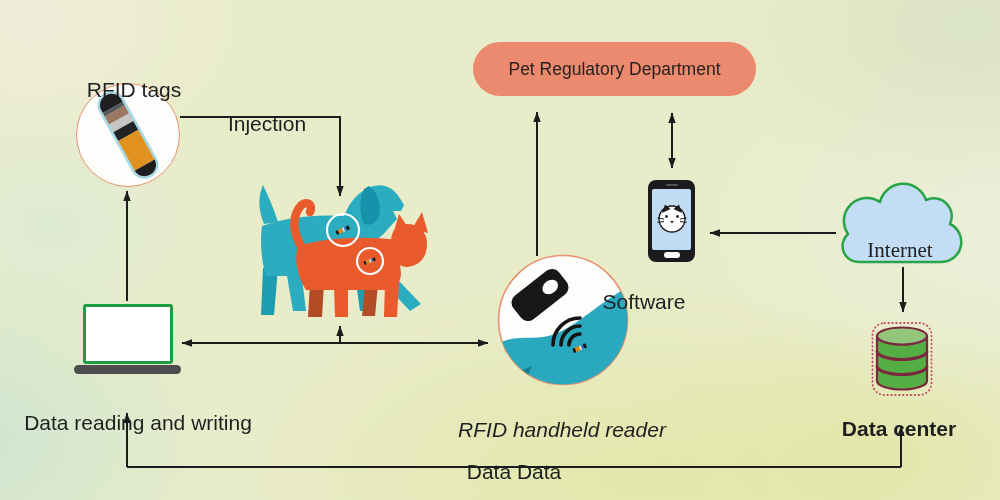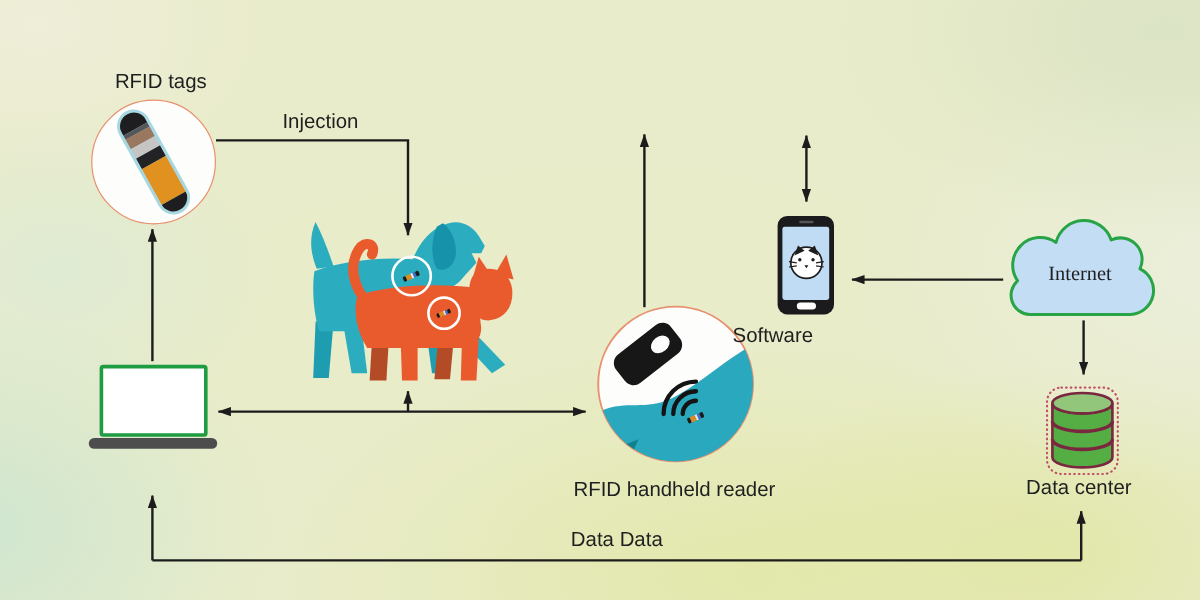--- a/index.html
+++ b/index.html
@@ -12,21 +12,21 @@
       radial-gradient(ellipse 420px 260px at 97% 5%, rgba(213,224,195,.7), rgba(213,224,195,0) 65%),
       radial-gradient(ellipse 500px 280px at 103% 45%, rgba(236,240,228,.65), rgba(236,240,228,0) 65%),
       radial-gradient(ellipse 420px 300px at -3% 88%, rgba(199,228,210,.8), rgba(199,228,210,0) 62%),
       radial-gradient(ellipse 300px 220px at 5% 45%, rgba(213,233,221,.5), rgba(213,233,221,0) 60%),
       radial-gradient(ellipse 600px 300px at 62% 96%, rgba(224,230,158,.7), rgba(224,230,158,0) 65%),
       radial-gradient(ellipse 420px 240px at 88% 92%, rgba(222,228,150,.55), rgba(222,228,150,0) 65%),
       radial-gradient(ellipse 700px 250px at 50% 55%, rgba(231,236,198,.5), rgba(231,236,198,0) 70%);
   }
   .layer{position:absolute;left:0;top:0;z-index:1;}
   .node{position:absolute;z-index:2;}
-  .lbl{position:absolute;z-index:3;font-size:17px;white-space:nowrap;transform:translateX(-50%);}
+  .lbl{position:absolute;z-index:3;font-size:21px;white-space:nowrap;transform:translateX(-50%);margin-top:20px;}
   .dept{
     position:absolute;z-index:2;left:473px;top:42px;width:283px;height:54px;
     background:#EB8A6E;border-radius:27px;display:flex;align-items:center;justify-content:center;
     font-size:17.5px;color:#272220;
   }
   .tag-circle{
     position:absolute;left:76px;top:83px;width:104px;height:104px;box-sizing:border-box;
     background:#FDFDFB;border:1.5px solid #E8906E;border-radius:50%;
   }
   .laptop-screen{
@@ -122,20 +122,23 @@
       <g transform="translate(120,83) rotate(-22) scale(0.85)">
         <rect x="-7.5" y="-2.2" width="2.8" height="4.4" rx="1.2" fill="#1B1B1B"></rect>
         <rect x="-4.7" y="-2.2" width="4.5" height="4.4" fill="#DB8A20"></rect>
         <rect x="-0.2" y="-2.2" width="1.8" height="4.4" fill="#E8E6E2"></rect>
         <rect x="1.6" y="-2.2" width="2.2" height="4.4" fill="#3E6FC9"></rect>
         <rect x="3.8" y="-2.2" width="3" height="4.4" rx="1.2" fill="#1B1B1B"></rect>
       </g>
     </g>
   </svg>
 
+  <div class="dept">
+    <span>Pet Regulatory Department</span>
+  </div>
 
   <div class="node laptop-screen"></div>
   <div class="node laptop-base"></div>
 
   <svg class="node" style="left:495px;top:252px;" width="136" height="136" viewBox="0 0 136 136">
     <defs>
         <clipPath id="rdclip">
           <circle cx="68" cy="68" r="64.5"></circle>
         </clipPath>
       </defs>
@@ -192,17 +195,18 @@
     <path d="M7,16 L7,61 A25,8.5 0 0 0 57,61 L57,16 A25,8.5 0 0 1 7,16 Z" fill="#54AE43" stroke="#7A2840" stroke-width="2.2"></path>
     <path d="M7,31 A25,8.5 0 0 0 57,31" fill="none" stroke="#7A2840" stroke-width="3"></path>
     <path d="M7,46 A25,8.5 0 0 0 57,46" fill="none" stroke="#7A2840" stroke-width="3"></path>
     <ellipse cx="32" cy="16" rx="25" ry="8.5" fill="#92C67A" stroke="#7A2840" stroke-width="2.2"></ellipse>
   </svg>
 
   <div class="lbl" style="left:134px;top:58px;">RFID tags</div>
   <div class="lbl" style="left:267px;top:92px;text-align:right;">Injection</div>
   <div class="lbl" style="left:644px;top:270px;">Software</div>
   <div class="lbl" style="left:900px;top:218px;font-family:Liberation Serif, serif;">Internet</div>
-  <div class="lbl" style="left:899px;top:397px;">Data center</div>
-  <div class="lbl" style="left:562px;top:398px;">RFID handheld reader</div>
+  <div class="lbl" style="left:899px;top:397px;font-weight:bold;">Data center</div>
+  <div class="lbl" style="left:562px;top:398px;font-style:italic;">RFID handheld reader</div>
+  <div class="lbl" style="left:138px;top:391px;">Data reading and writing</div>
   <div class="lbl" style="left:514px;top:440px;">Data Data</div>
 
 </div>
 
 </body></html>

